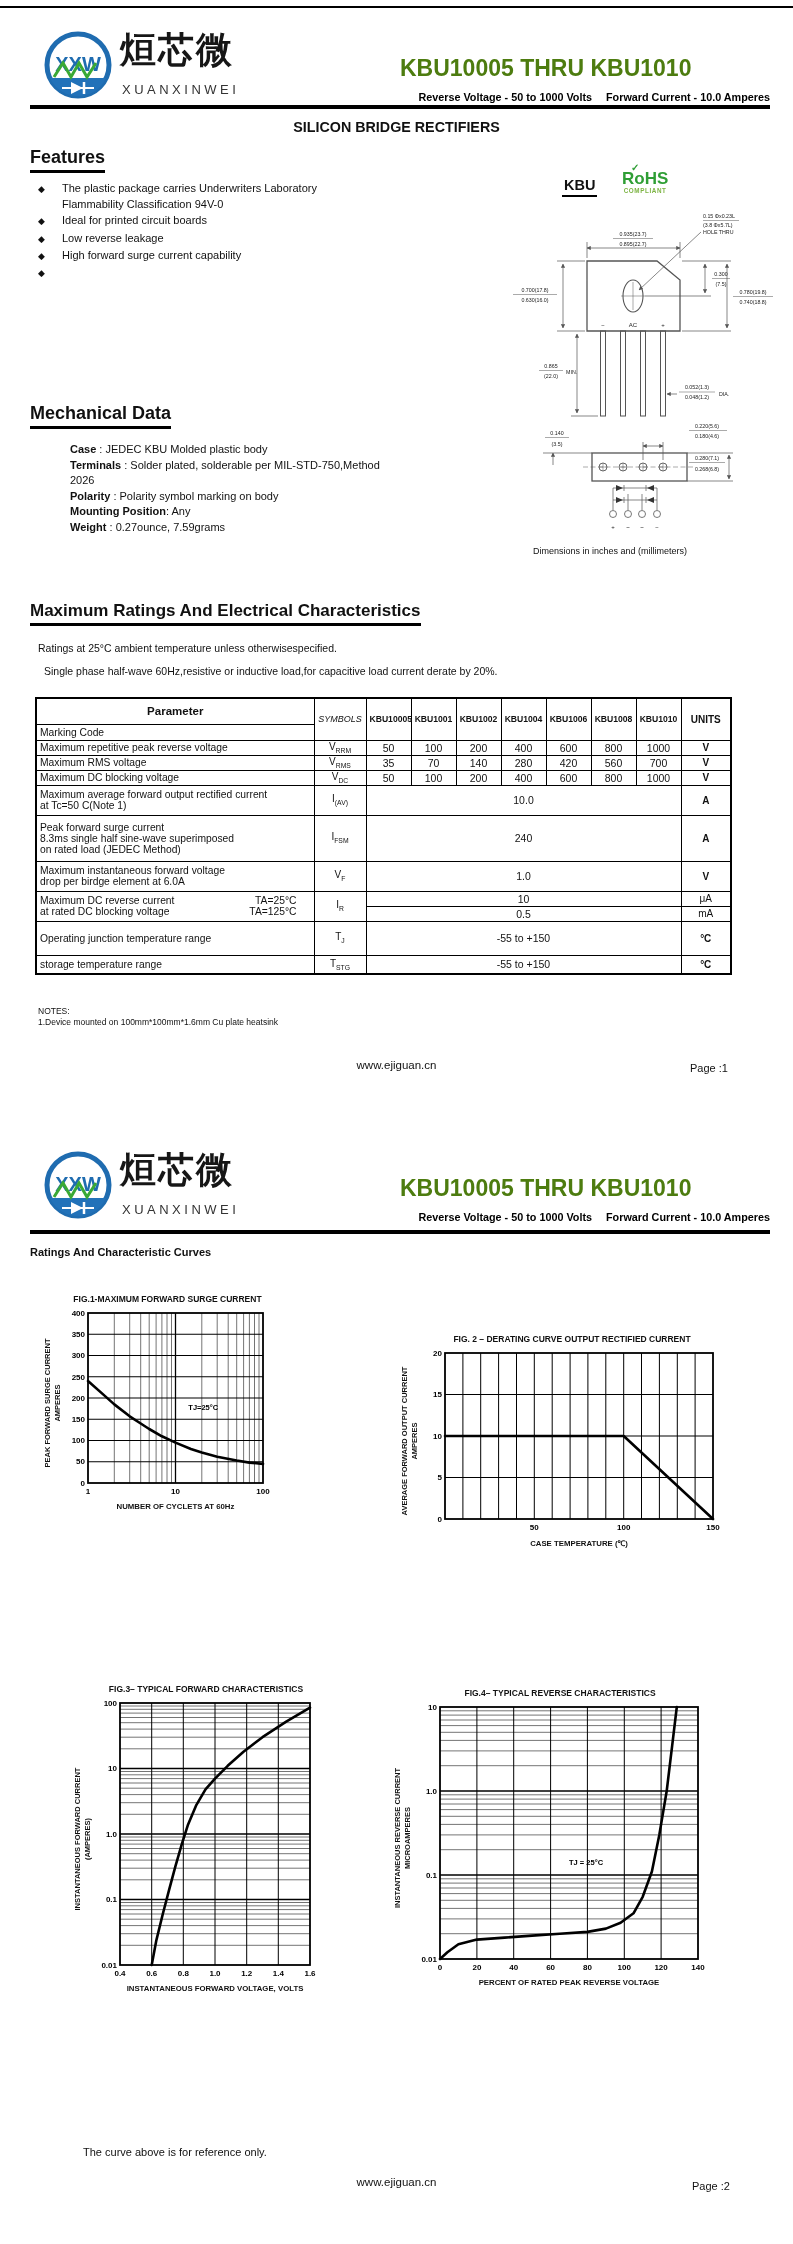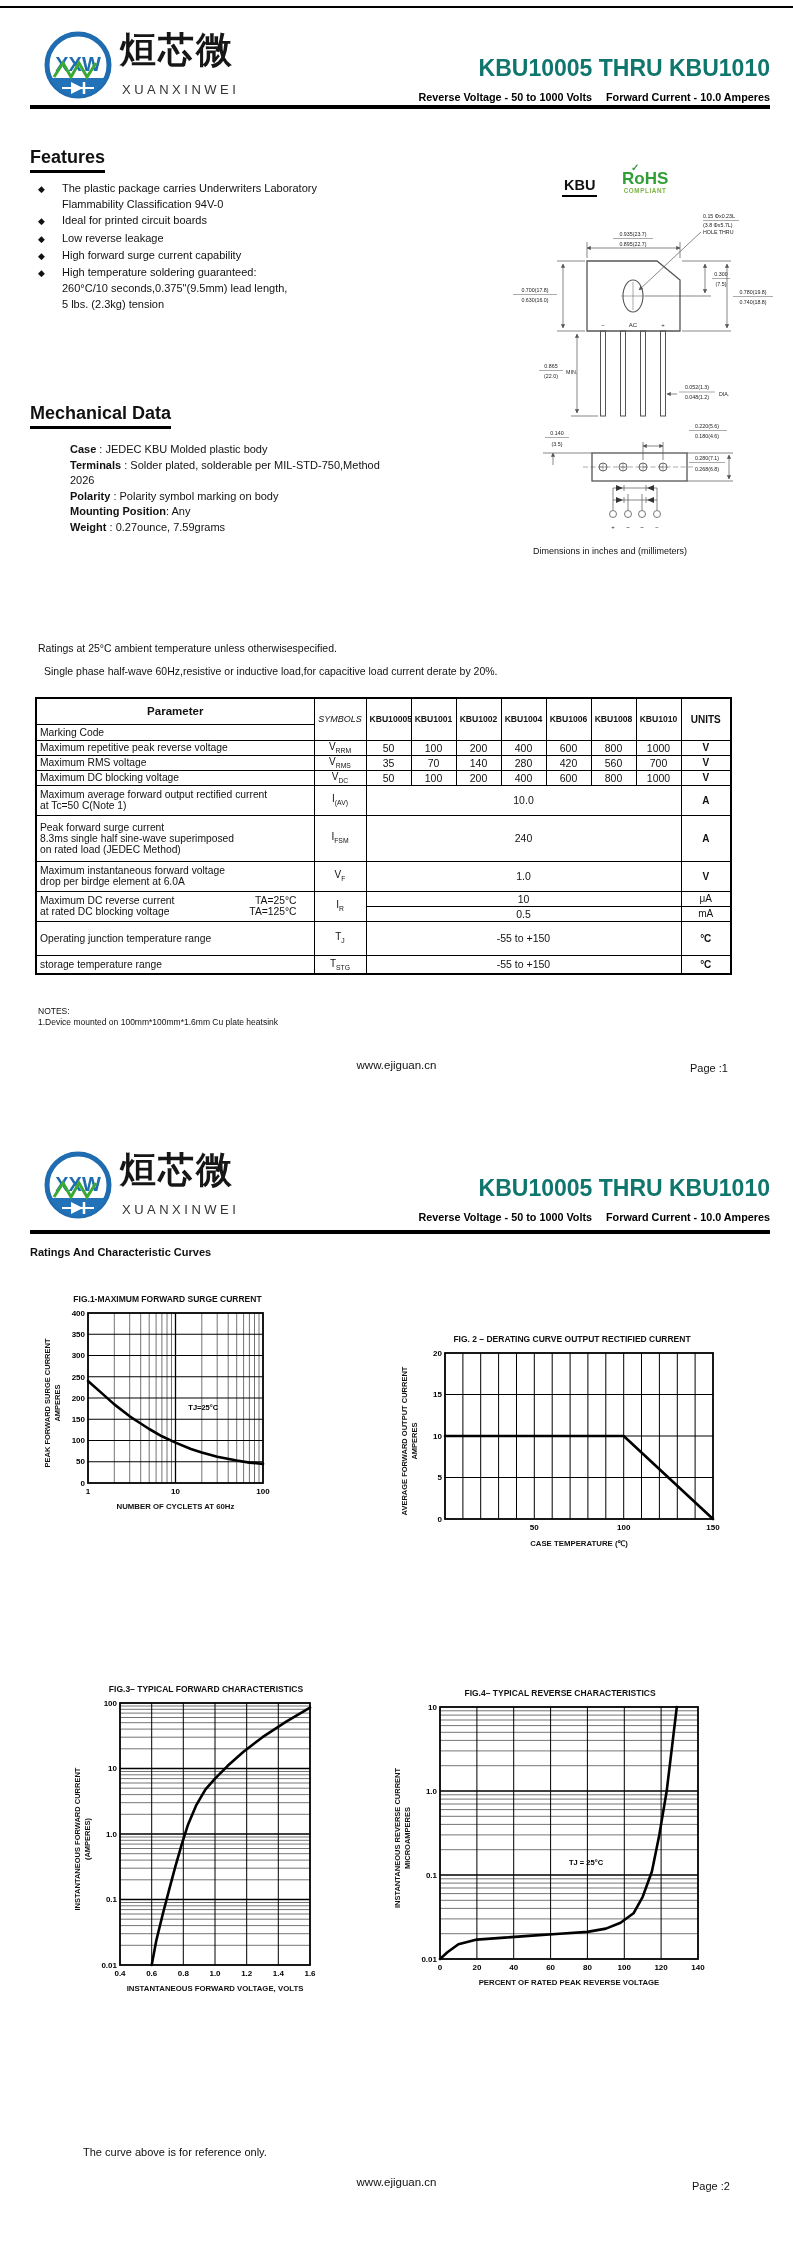--- a/index.html
+++ b/index.html
@@ -4,21 +4,21 @@
 <style>
   html,body{margin:0;padding:0;background:#fff;}
   #page{position:relative;width:793px;height:2244px;background:#fff;overflow:hidden;
         font-family:"Liberation Sans",sans-serif;color:#111;}
   .abs{position:absolute;}
   .top-rule{left:0;top:6px;width:793px;height:2px;background:#000;}
   .divider{width:740px;height:4px;background:#000;}
   
   .cn{font-size:36px;font-weight:700;letter-spacing:2px;color:#161616;line-height:1;}
   .en{font-size:13px;letter-spacing:3.5px;color:#333;}
-  .doc-title{width:370px;text-align:right;font-size:23px;font-weight:bold;color:#0f766e;}
+  .doc-title{width:370px;font-size:23px;font-weight:bold;color:#4d7c0f;}
   .doc-sub{width:380px;text-align:right;font-size:10.8px;font-weight:bold;color:#000;}
   .doc-sub span{white-space:nowrap;}
   .doc-sub .gap{display:inline-block;width:14px;}
   .center-title{left:0;width:793px;text-align:center;font-size:14.3px;font-weight:bold;}
   .sec-head{font-size:18px;font-weight:bold;border-bottom:3px solid #000;padding-bottom:2px;display:inline-block;}
   
   .feat-item{display:flex;line-height:16.2px;font-size:11px;}
   .diamond{width:24px;font-size:9px;padding-top:1px;}
   
   .mech-line{font-size:11px;line-height:15.6px;margin-left:34px;}
@@ -88,20 +88,21 @@
     <line x1="46" y1="57" x2="46" y2="69" stroke="#fff" stroke-width="2.5"></line>
   </svg>
   <div class="abs cn" style="left:120px;top:32px">烜芯微</div>
   <div class="abs en" style="left:122px;top:82px">XUANXINWEI</div>
   <div class="abs doc-title" style="left:400px;top:55px">KBU10005 THRU KBU1010</div>
   <div class="abs doc-sub" style="left:390px;top:91px">
     <span>Reverse Voltage - 50 to 1000 Volts</span><span class="gap"></span><span>Forward Current - 10.0 Amperes</span>
   </div>
   <div class="abs divider" style="left:30px;top:105px"></div>
 
+  <div class="abs center-title" style="top:119px">SILICON BRIDGE RECTIFIERS</div>
 
   <div class="abs" style="left:30px;top:147px"><span class="sec-head">Features</span></div>
   <div class="abs" style="left:38px;top:180px;width:360px">
     <div class="feat-item">
       <span class="diamond">◆</span>
       <div>
           <div>The plastic package carries Underwriters Laboratory</div>
            <div>Flammability Classification 94V-0</div>
         </div>
     </div>
@@ -118,25 +119,20 @@
         </div>
     </div>
     <div class="feat-item">
       <span class="diamond">◆</span>
       <div>
           <div>High forward surge current capability</div>
         </div>
     </div>
     <div class="feat-item">
       <span class="diamond">◆</span>
-      <div>
-          <div>High temperature soldering guaranteed:</div>
-           <div>260°C/10 seconds,0.375"(9.5mm) lead length,</div>
-           <div>5 lbs. (2.3kg) tension</div>
-        </div>
     </div>
   </div>
 
   <div class="abs" style="left:562px;top:176px"><span class="kbu">KBU</span></div>
   <div class="abs" style="left:622px;top:170px;text-align:center">
     <div class="rohs"><span class="chk">✓</span><span>RoHS</span></div>
     <div class="rohs-sub">COMPLIANT</div>
   </div>
 
   <svg class="abs" style="left:385px;top:208px" width="400" height="332" viewBox="0 0 400 332">
@@ -271,20 +267,21 @@
 
   <div class="abs" style="left:30px;top:403px"><span class="sec-head">Mechanical Data</span></div>
   <div class="abs" style="left:36px;top:442px;width:360px">
     <div class="mech-line"><b>Case</b><span> : JEDEC KBU Molded plastic body</span></div>
     <div class="mech-line"><b>Terminals</b><span> : Solder plated, solderable per MIL-STD-750,Method 2026</span></div>
     <div class="mech-line"><b>Polarity</b><span> : Polarity symbol  marking on body</span></div>
     <div class="mech-line"><b>Mounting Position</b><span>: Any</span></div>
     <div class="mech-line"><b>Weight</b><span> : 0.27ounce,  7.59grams</span></div>
   </div>
 
+  <div class="abs" style="left:30px;top:601px"><span class="sec-head" style="font-size:17px">Maximum Ratings And Electrical Characteristics</span></div>
   <div class="abs cond" style="left:38px;top:642px">Ratings at 25°C ambient temperature unless otherwisespecified.</div>
   <div class="abs cond" style="left:44px;top:665px">Single phase half-wave 60Hz,resistive or inductive load,for capacitive load current derate by 20%.</div>
 
   <table class="ratings abs" style="left:35px;top:697px">
     <colgroup>
       <col style="width:278px">
         <col style="width:52px">
       <col style="width:45px">
         <col style="width:45px">
         <col style="width:45px">

